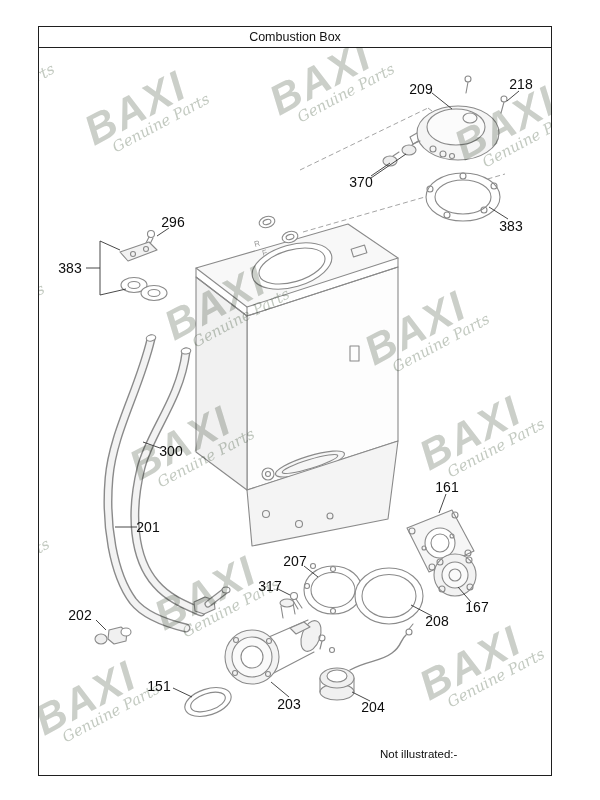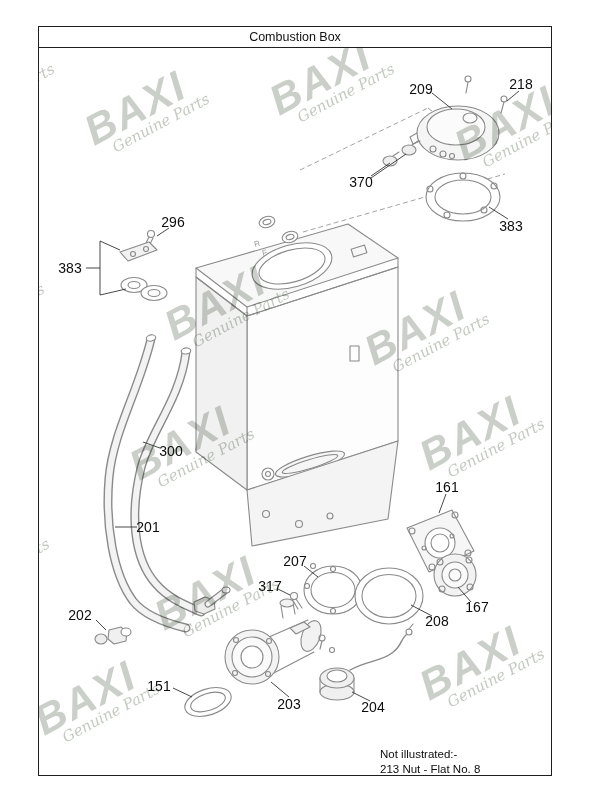--- a/index.html
+++ b/index.html
@@ -298,16 +298,15 @@
     <div style="left:373px;top:707px">204</div>
     <div style="left:270px;top:586px">317</div>
     <div style="left:295px;top:561px">207</div>
     <div style="left:437px;top:621px">208</div>
     <div style="left:447px;top:487px">161</div>
     <div style="left:477px;top:607px">167</div>
   </div>
 
   <div class="notes">
     <div>Not illustrated:-</div>
-    <div>213 Nut - Flat No. 8</div>
   </div>
 
 </div>
 
 </body></html>

